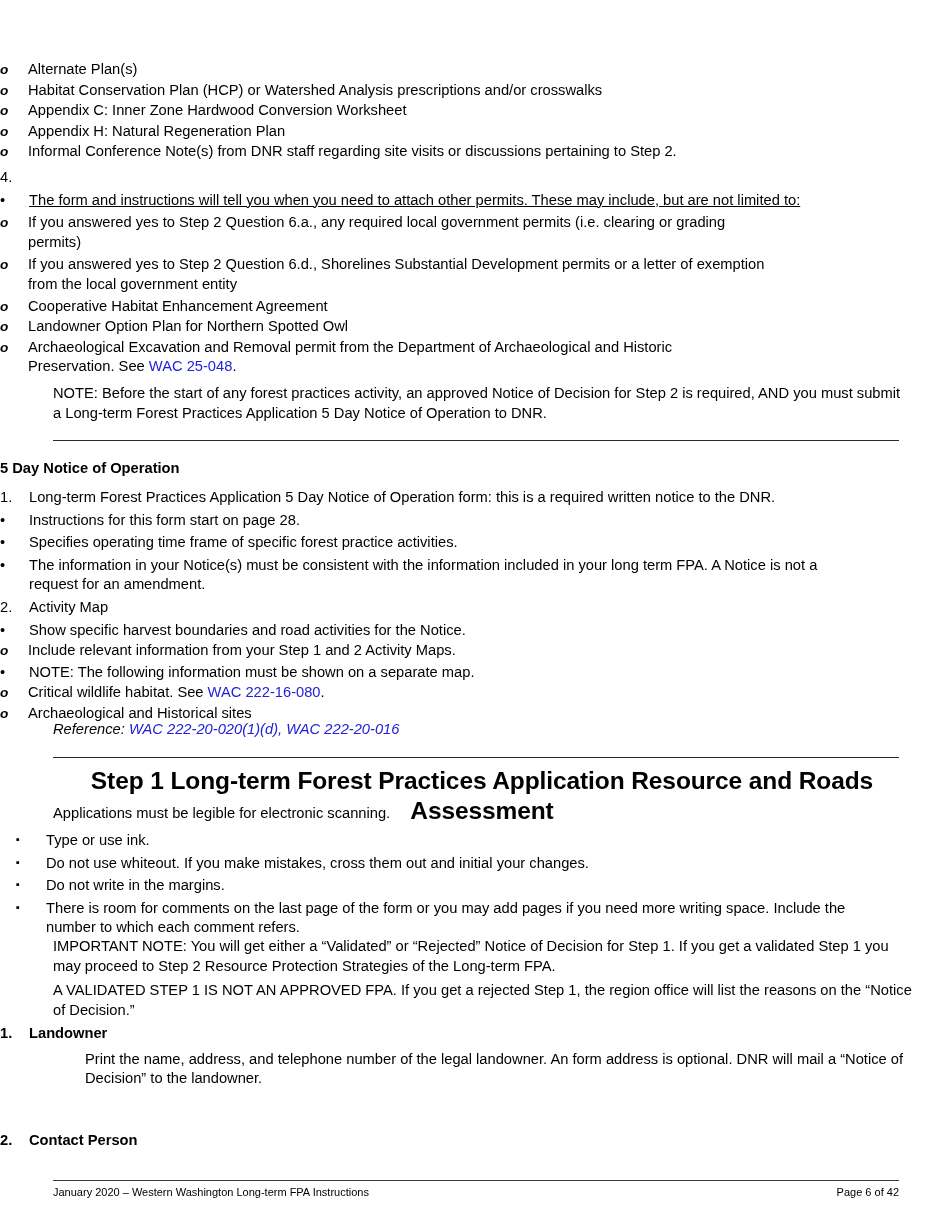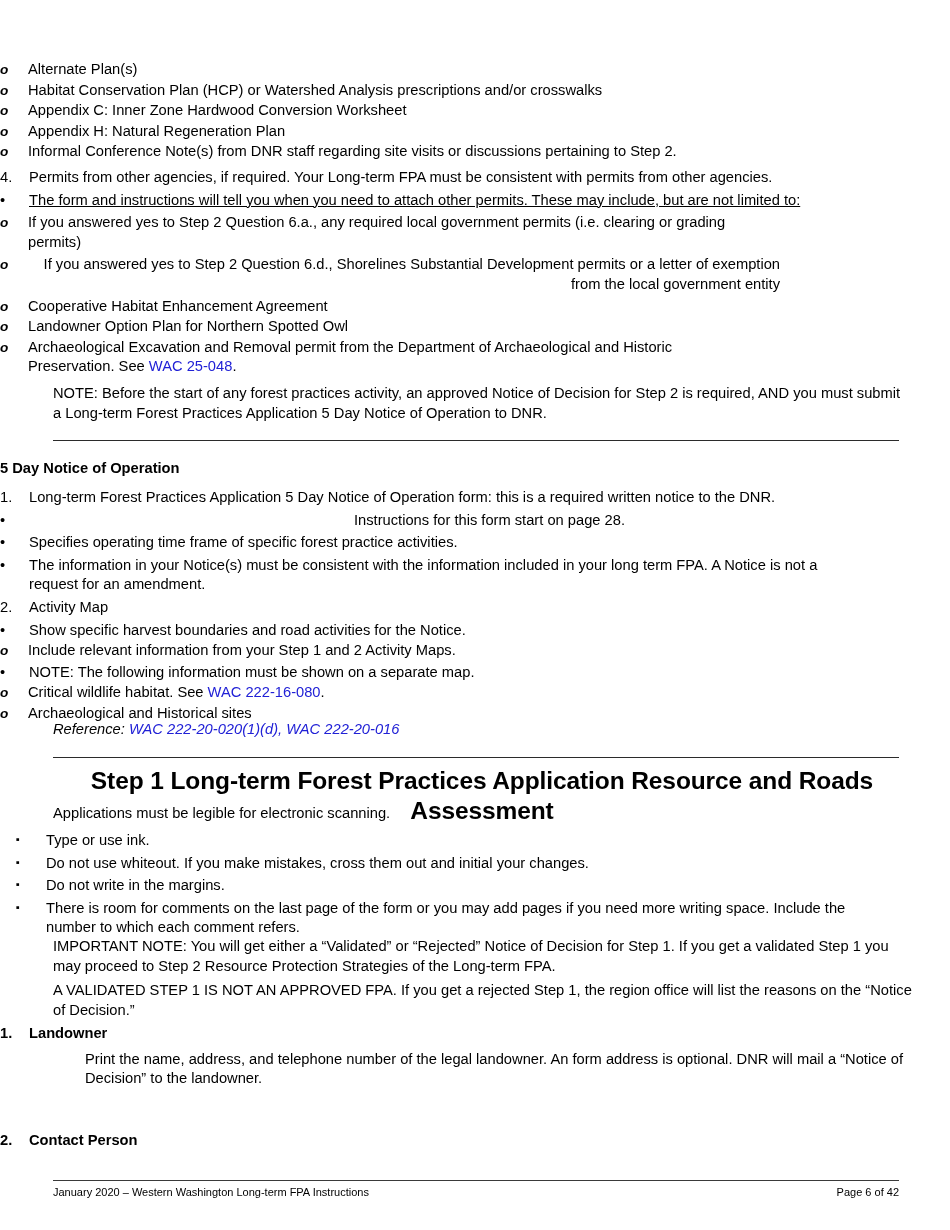--- a/index.html
+++ b/index.html
@@ -173,35 +173,34 @@
     </div>
     <div class="li rail-o1 body-text">
       <span class="marker marker-o"></span>
       <span class="content">Informal Conference Note(s) from DNR staff regarding site visits or discussions pertaining to Step 2.</span>
     </div>
   </div>
 
   <div class="blk" style="left:0; top:168px; width:950px;">
     <div class="li rail-num body-text">
       <span class="marker marker-num">4.</span>
-      <span class="content" style="max-width:846px;">Permits from other agencies, if required. Your Long-term FPA must be consistent with permits from other agencies.</span>
     </div>
 
     <div class="li rail-b1 body-text" style="margin-top:3px;">
       <span class="marker marker-dot"></span>
       <span class="content" style="max-width:793px;text-decoration:underline;">The form and instructions will tell you when you need to attach other permits. These may include, but are not limited to:</span>
     </div>
 
     <div class="li rail-b2 body-text" style="margin-top:3px;">
       <span class="marker marker-o"></span>
       <span class="content" style="max-width:752px;">If you answered yes to Step 2 Question 6.a., any required local government permits (i.e. clearing or grading permits)</span>
     </div>
     <div class="li rail-b2 body-text" style="margin-top:3px;">
       <span class="marker marker-o"></span>
-      <span class="content" style="max-width:752px;text-align:right;">If you answered yes to Step 2 Question 6.d., Shorelines Substantial Development permits or a letter of exemption from the local government entity</span>
+      <span class="content" style="max-width:752px;">If you answered yes to Step 2 Question 6.d., Shorelines Substantial Development permits or a letter of exemption from the local government entity</span>
     </div>
     <div class="li rail-b2 body-text" style="margin-top:2px;">
       <span class="marker marker-o"></span>
       <span class="content">Cooperative Habitat Enhancement Agreement</span>
     </div>
     <div class="li rail-b2 body-text" style="margin-top:1px;">
       <span class="marker marker-o"></span>
       <span class="content">Landowner Option Plan for Northern Spotted Owl</span>
     </div>
     <div class="li rail-b2 body-text" style="margin-top:1px;">
@@ -216,21 +215,21 @@
 
   <div class="blk hr" style="top:440px;"></div>
 
   <div class="blk section-head rail-0" style="top:459px;">5 Day Notice of Operation</div>
 
   <div class="blk" style="left:0; top:488px; width:950px;">
     <div class="li rail-num body-text">
       <span class="marker marker-num">1.</span>
       <span class="content" style="max-width:846px;">Long-term Forest Practices Application 5 Day Notice of Operation form: this is a required written notice to the DNR.</span>
     </div>
-    <div class="li rail-b1 body-text" style="margin-top:3px;text-align:center;">
+    <div class="li rail-b1 body-text" style="margin-top:3px;">
       <span class="marker marker-dot"></span>
       <span class="content">Instructions for this form start on page 28.</span>
     </div>
     <div class="li rail-b1 body-text" style="margin-top:3px;">
       <span class="marker marker-dot"></span>
       <span class="content">Specifies operating time frame of specific forest practice activities.</span>
     </div>
     <div class="li rail-b1 body-text" style="margin-top:3px;">
       <span class="marker marker-dot"></span>
       <span class="content" style="max-width:793px;">The information in your Notice(s) must be consistent with the information included in your long term FPA. A Notice is not a request for an amendment.</span>

